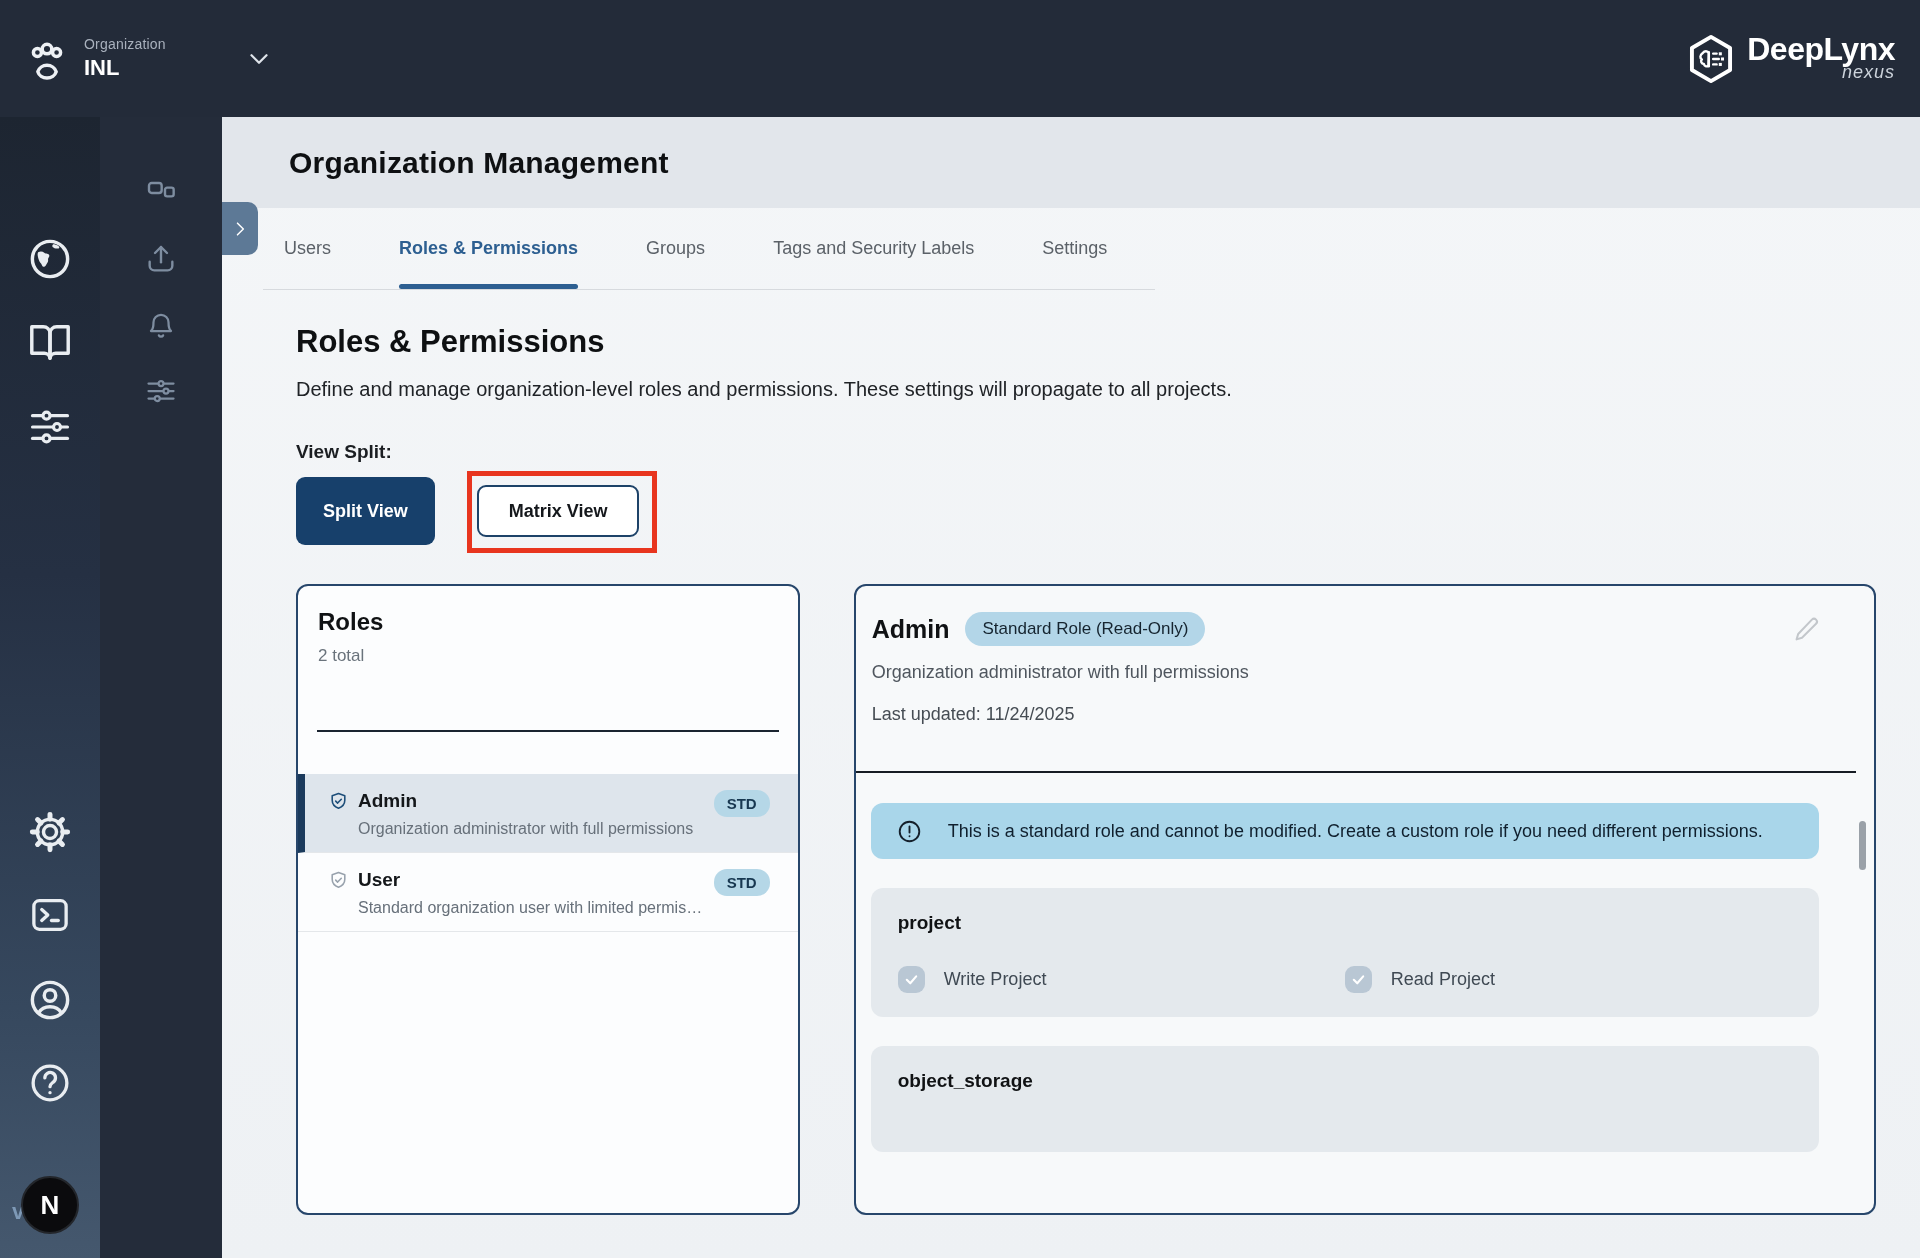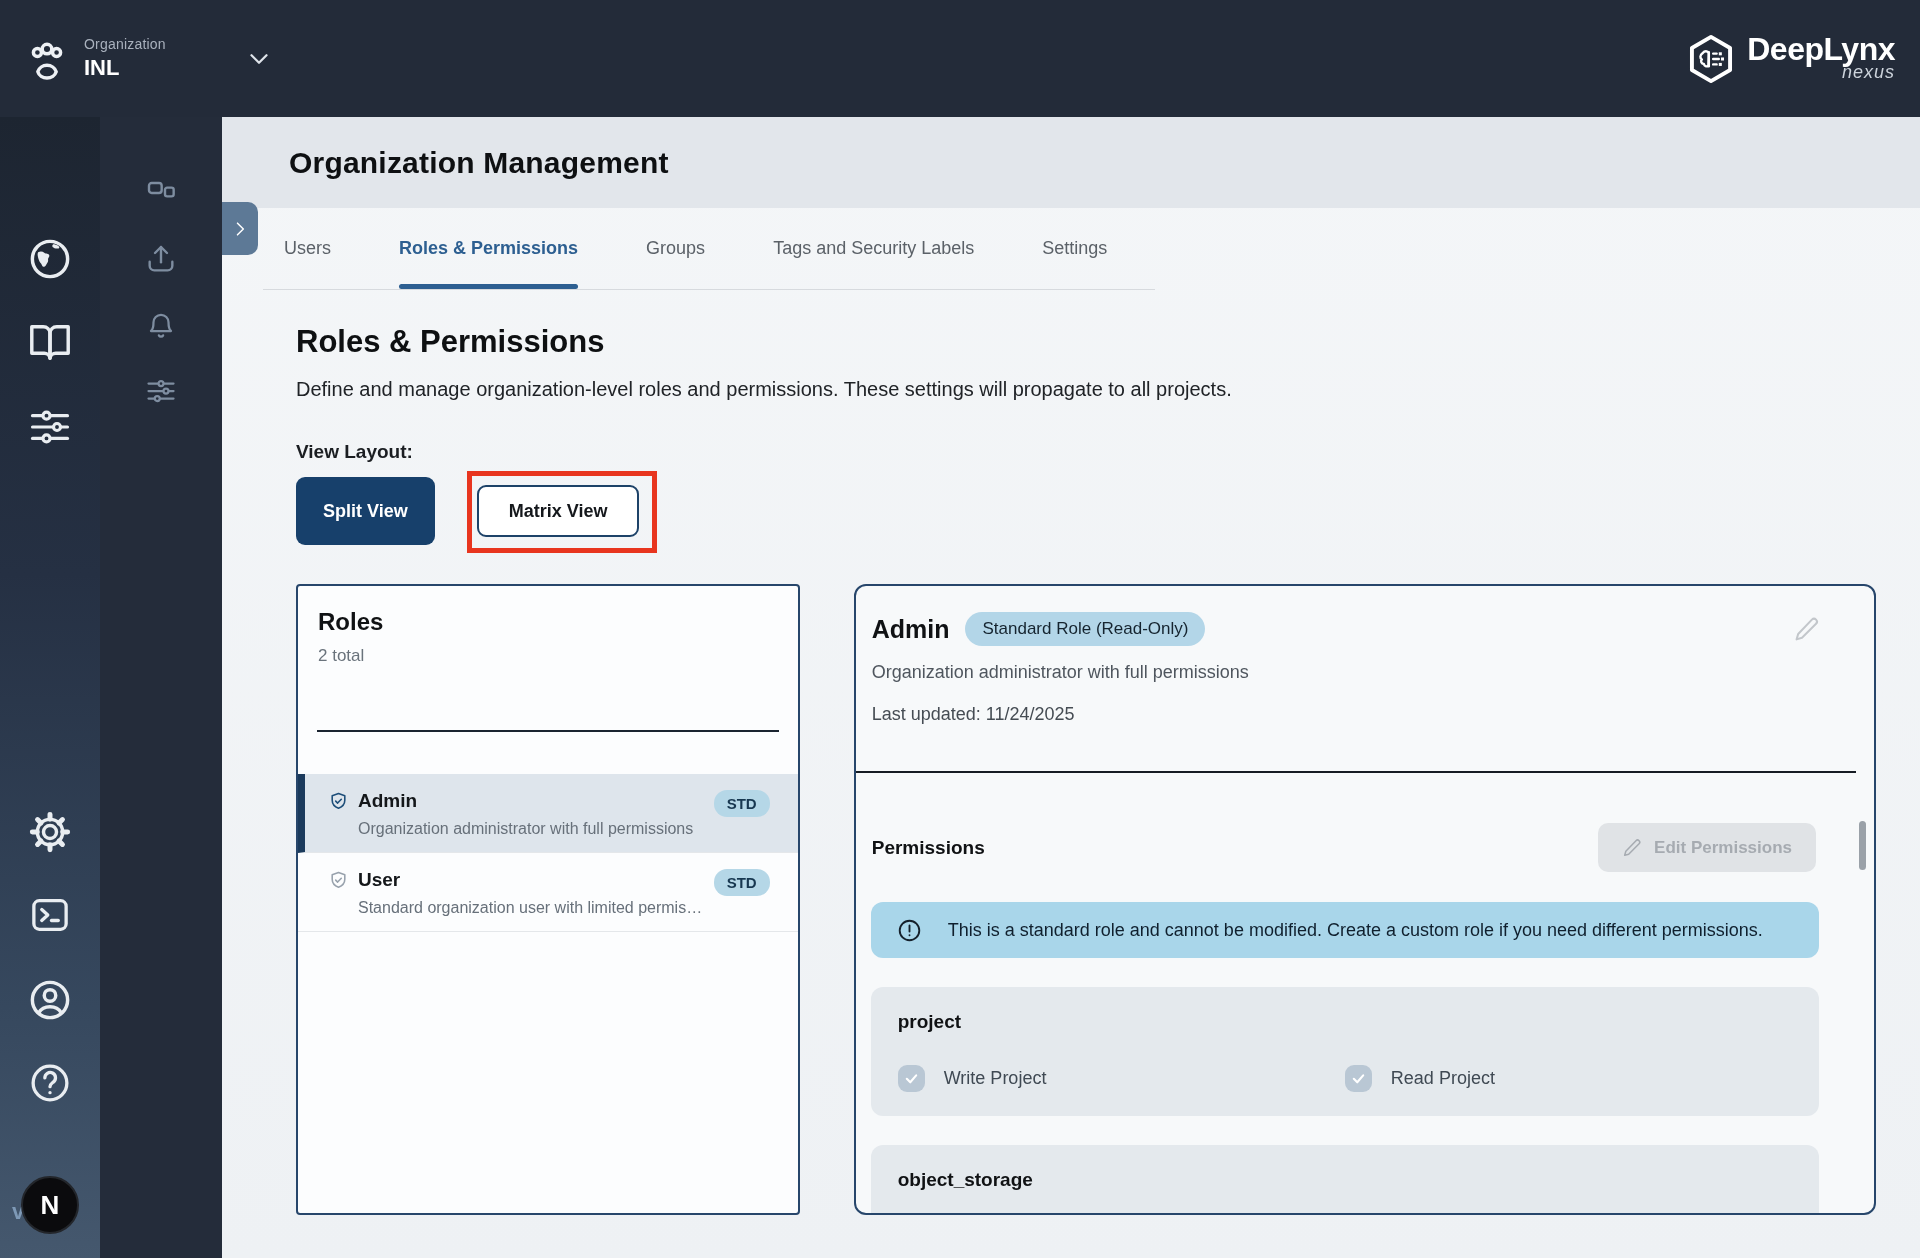--- a/index.html
+++ b/index.html
@@ -46,21 +46,21 @@
   .view-layout-label { font-size:19px; font-weight:bold; color:#1b1e22; margin-top:40px; }
   .view-buttons { display:flex; gap:42px; margin-top:14px; align-items:center; }
   .btn-split { height:68px; padding:0 27px; background:#17406b; color:#ffffff; font-size:18px; font-weight:bold; border:none; border-radius:9px; cursor:pointer; }
   .matrix-wrap { position:relative; display:inline-block; }
   .btn-matrix { height:52px; padding:0 30px; background:#ffffff; color:#15181c; font-size:18px; font-weight:bold; border:2px solid #1d4268; border-radius:9px; cursor:pointer; }
   .annotation-box { position:absolute; left:-10px; right:-18px; top:-14px; bottom:-16px; border:5px solid #e8351f; pointer-events:none; }
 
   .panels { display:flex; gap:54px; margin-top:39px; align-items:flex-start; }
 
   
-  .roles-panel { width:533px; height:631px; background:#fcfdfe; border:2px solid #27466b; border-radius:4px; overflow:hidden; }
+  .roles-panel { width:533px; height:631px; background:#fcfdfe; border:2px solid #27466b; border-radius:12px; overflow:hidden; }
   .roles-head { padding:22px 20px 0 20px; }
   .roles-title { font-size:24px; font-weight:bold; color:#101214; }
   .roles-count { font-size:17px; color:#6a737c; margin-top:10px; }
   .roles-divider { height:2px; background:#1a2430; margin:64px 19px 0 19px; }
   .role-list { margin-top:42px; }
   .role-row { padding:16px 26px 14px 30px; position:relative; border-bottom:1px solid #e4e7ea; cursor:pointer; background:transparent; }
   .role-row.selected { background:#dee5ec; border-left:7px solid #1b3a5c; padding-left:23px; }
   .role-line1 { display:flex; align-items:center; }
   .role-shield { width:21px; height:21px; margin-right:9px; }
   .role-shield.admin { color:#1d4e79; }
@@ -268,21 +268,21 @@
     <span class="tab">Users</span>
     <span class="tab active">Roles &amp; Permissions</span>
     <span class="tab">Groups</span>
     <span class="tab">Tags and Security Labels</span>
     <span class="tab">Settings</span>
   </nav>
 
   <div class="page-body">
     <h2 class="section-title">Roles &amp; Permissions</h2>
     <p class="section-desc">Define and manage organization-level roles and permissions. These settings will propagate to all projects.</p>
-    <div class="view-layout-label">View Layout:</div>
+    <div class="view-layout-label">View Split:</div>
     <div class="view-buttons">
       <button class="btn-split">Split View</button>
       <span class="matrix-wrap">
         <button class="btn-matrix">Matrix View</button>
         <span class="annotation-box"></span>
       </span>
     </div>
 
     <div class="panels">
 
@@ -329,29 +329,20 @@
             <span class="detail-role-badge">Standard Role (Read-Only)</span>
           </div>
           <div class="detail-desc">Organization administrator with full permissions</div>
           <div class="detail-updated">Last updated: 11/24/2025</div>
         </div>
         <svg class="edit-pencil" viewBox="0 0 24 24">
             <path class="ic" stroke-width="1.6" d="M16.8 3.2 a2.6 2.6 0 1 1 3.7 3.7 L8 19.4 L3.2 20.8 L4.6 16 Z"></path>
           </svg>
         <div class="detail-divider"></div>
 
-        <div class="perm-row">
-          <span class="perm-title">Permissions</span>
-          <button class="btn-edit-perms">
-            <svg class="pencil" viewBox="0 0 24 24">
-                <path class="ic" stroke-width="1.8" d="M16.8 3.2 a2.6 2.6 0 1 1 3.7 3.7 L8 19.4 L3.2 20.8 L4.6 16 Z"></path>
-              </svg>
-            <span>Edit Permissions</span>
-          </button>
-        </div>
 
         <div class="banner">
           <svg class="banner-icon" viewBox="0 0 24 24">
               <g class="ic" stroke-width="1.7">
                 <circle cx="12" cy="12" r="9.4"></circle>
                 <line x1="12" y1="7.2" x2="12" y2="13"></line>
                 <line x1="12" y1="16.4" x2="12" y2="16.5"></line>
               </g>
             </svg>
           <span class="banner-text">This is a standard role and cannot be modified. Create a custom role if you need different permissions.</span>

